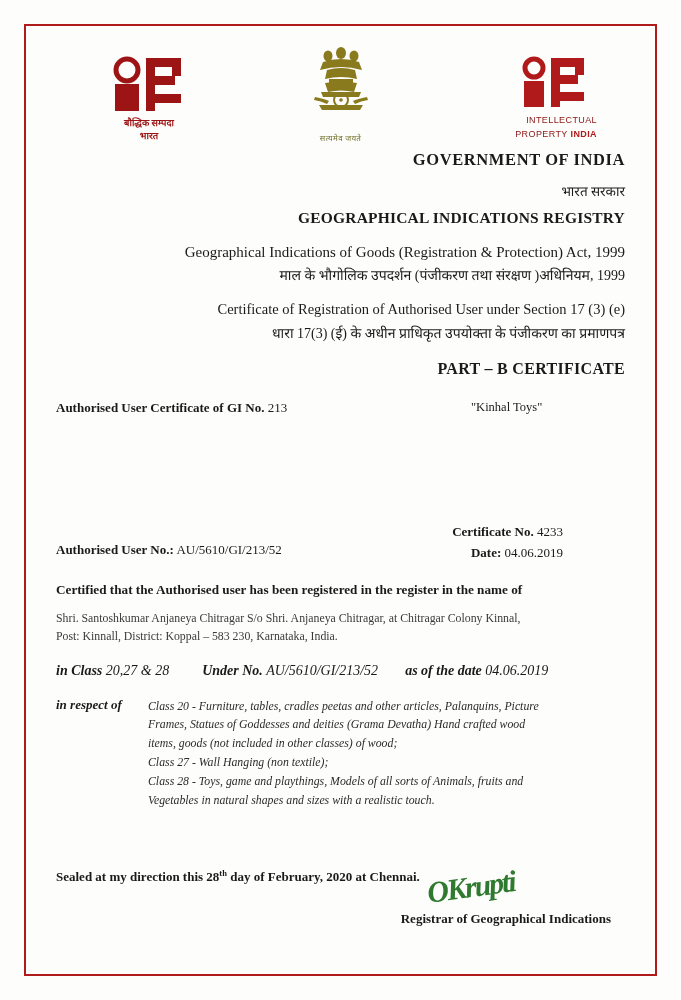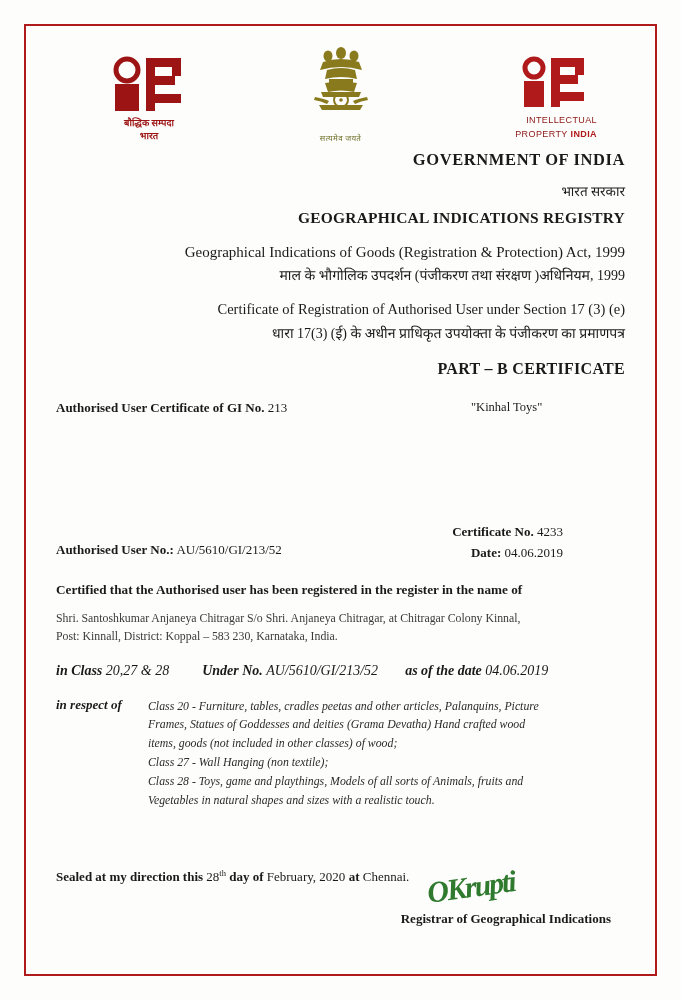--- a/index.html
+++ b/index.html
@@ -223,21 +223,21 @@
     color: #2b2b2b;
     line-height: 1.6;
   }
 
   .sealed {
     margin-top: 58px;
     font-size: 13px;
     font-weight: bold;
     position: relative;
   }
-  .sealed .n { font-weight: normal; }
+  .sealed .n { font-weight: bold; }
   .sealed sup { font-size: 8.5px; }
   .sig {
     position: absolute;
     right: 110px;
     top: 2px;
     font-family: "Liberation Serif", serif;
     font-size: 30px;
     color: #2f7a2f;
     transform: rotate(-8deg);
     font-style: italic;

